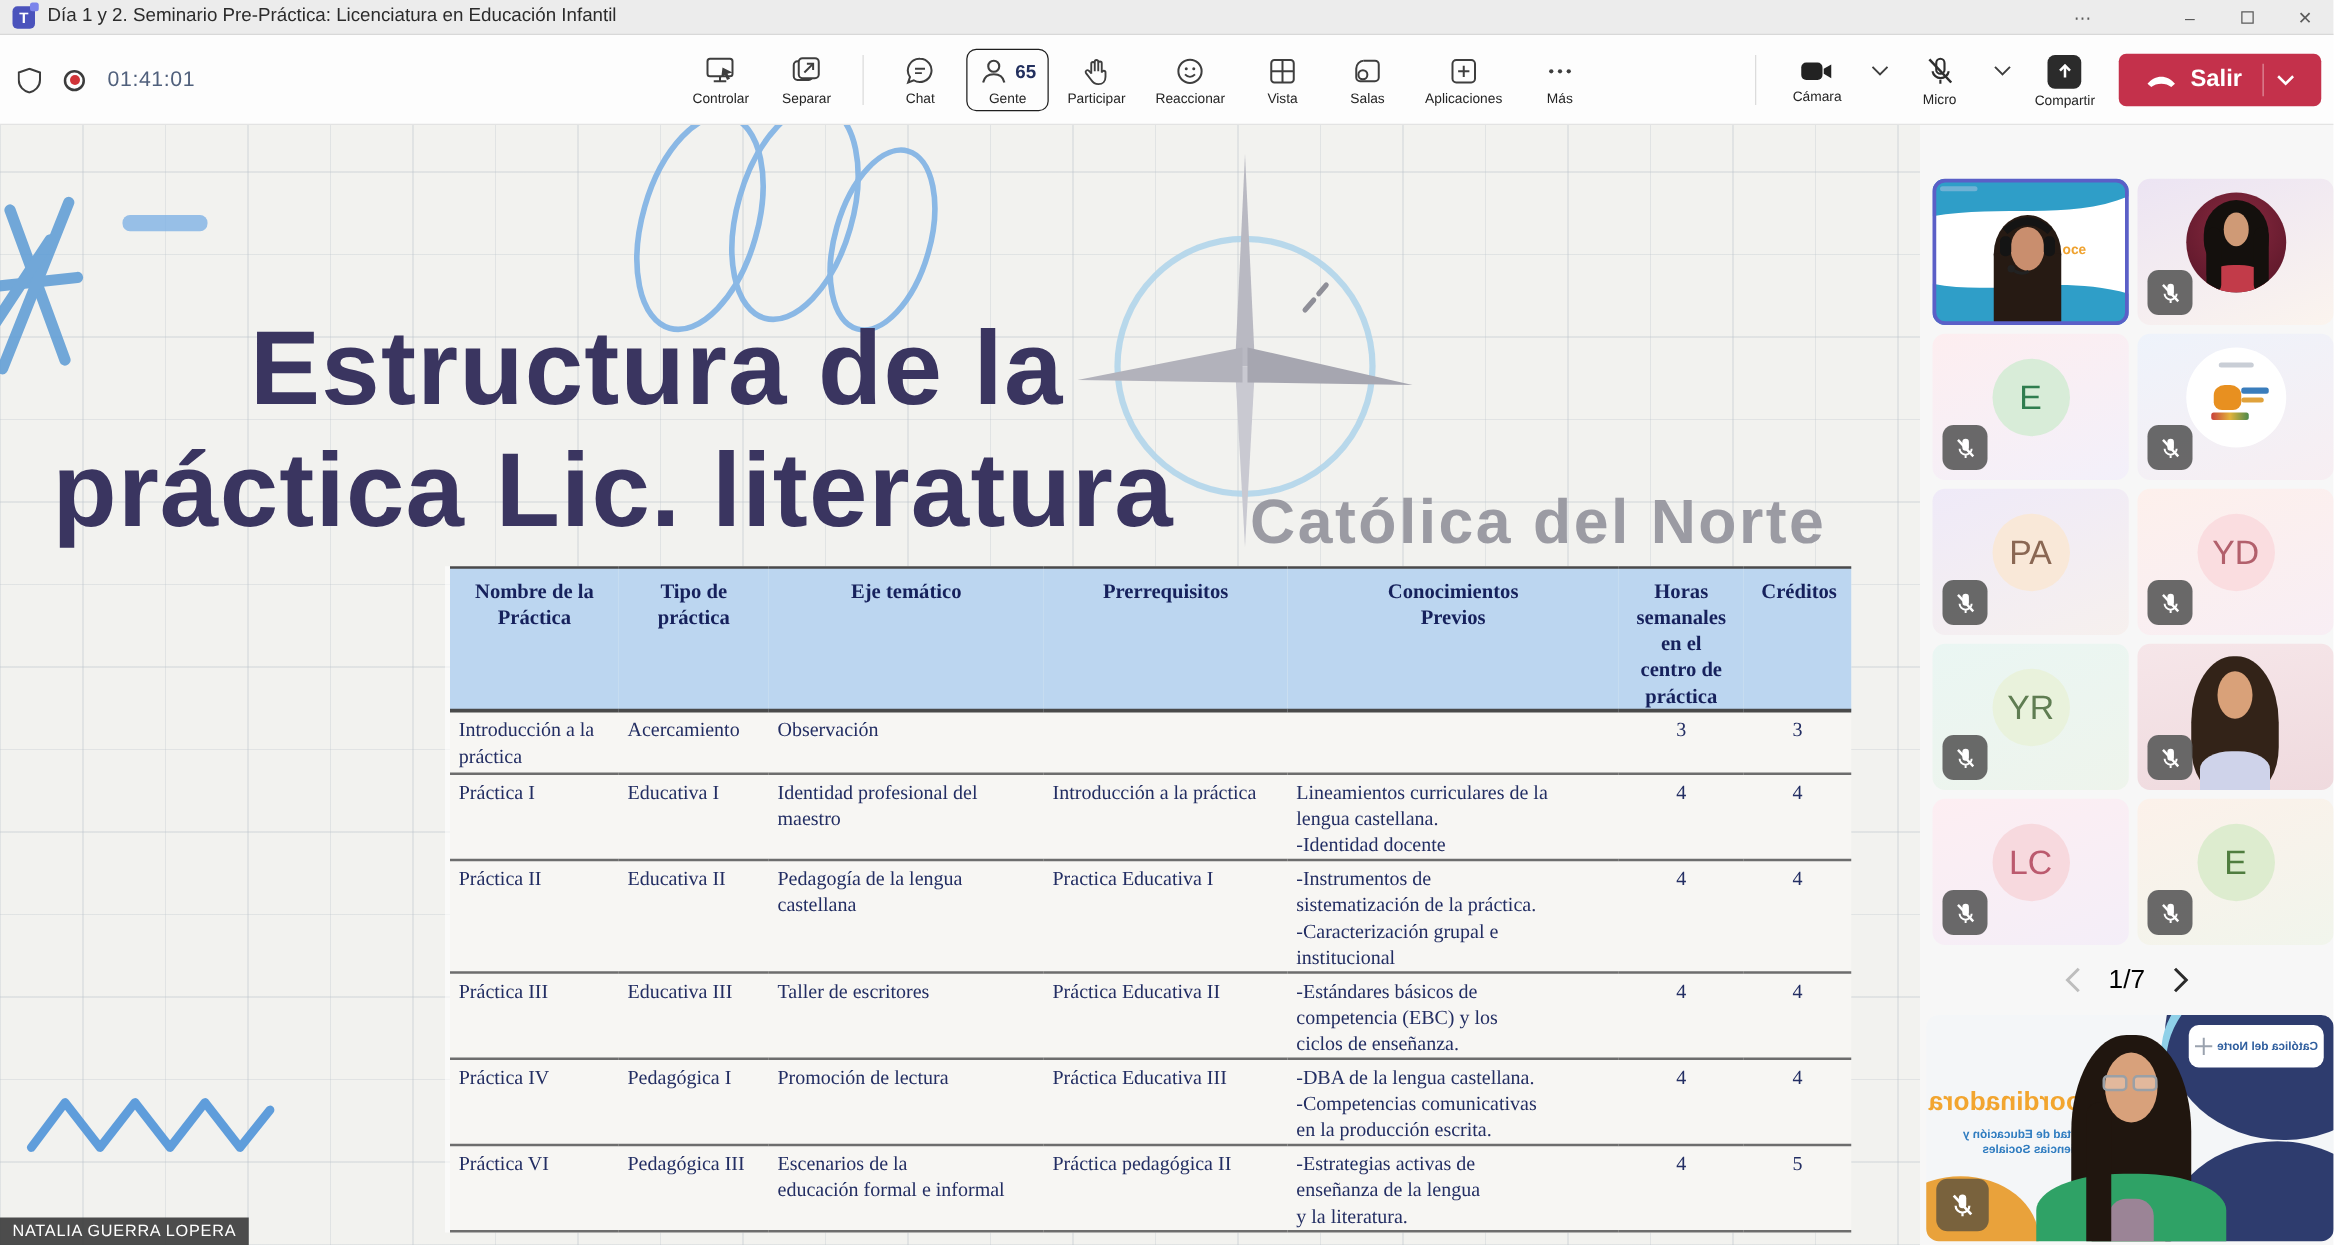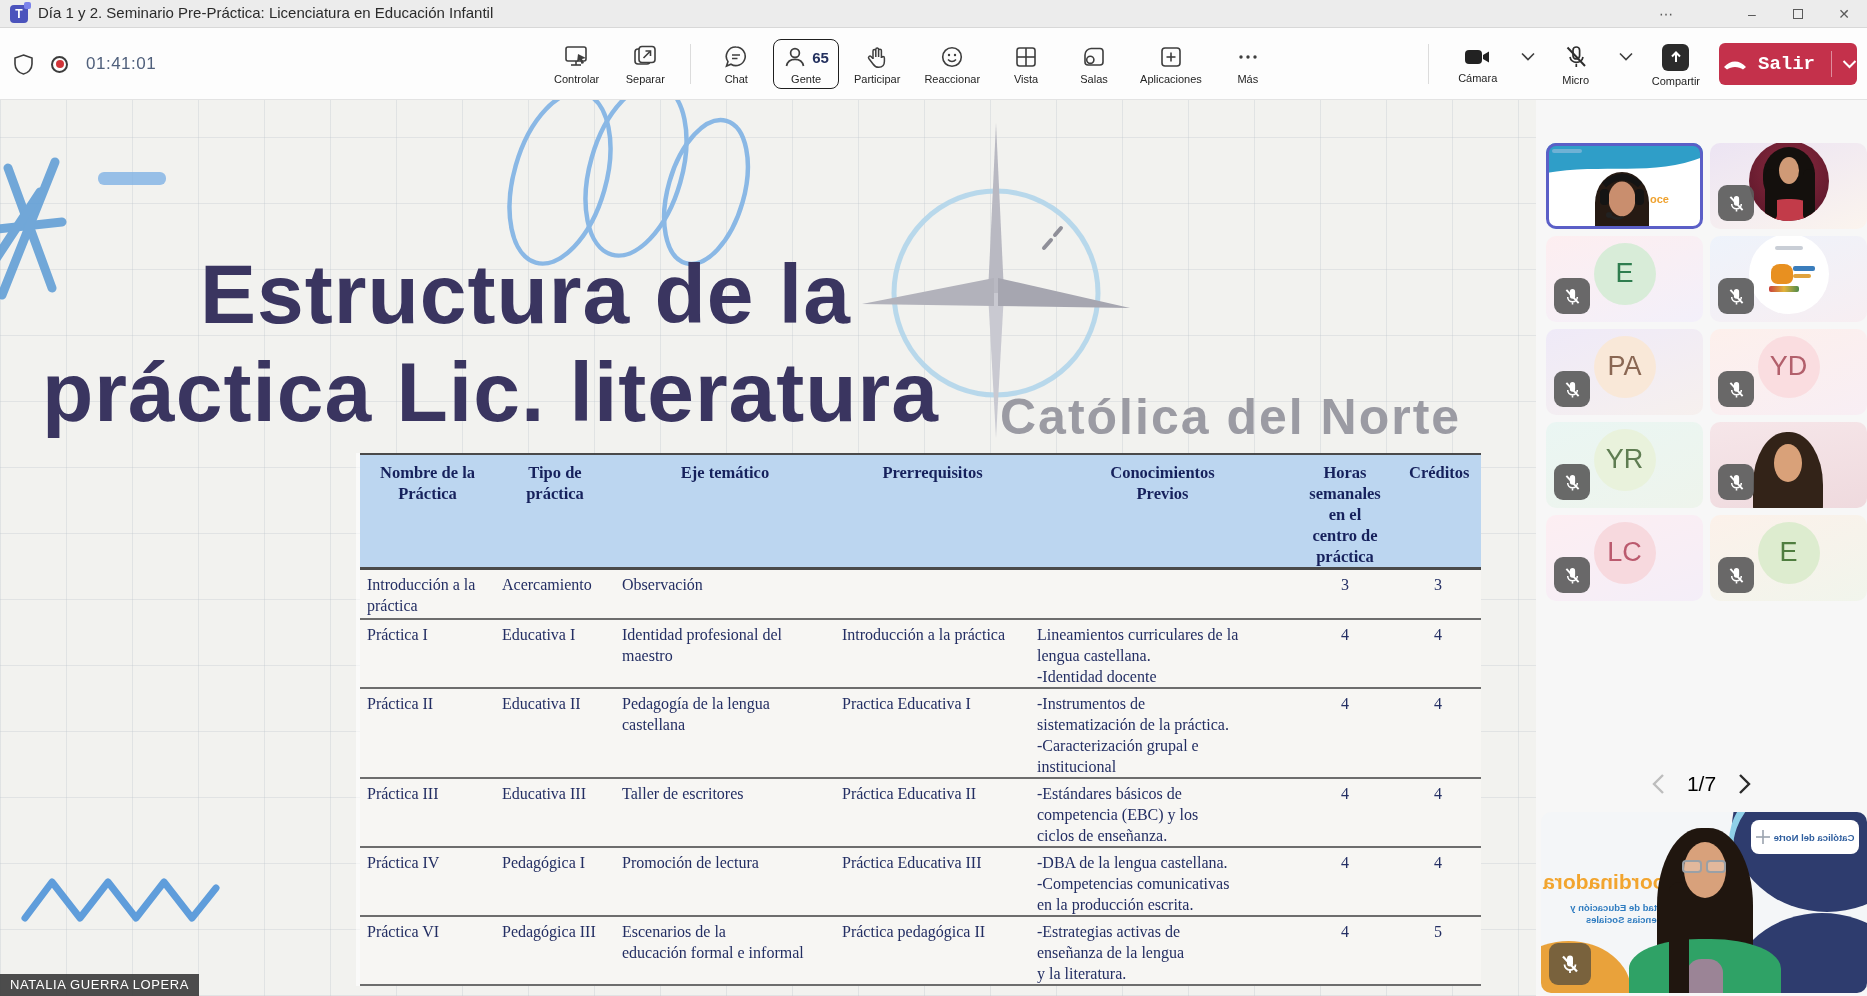--- a/index.html
+++ b/index.html
@@ -37,22 +37,22 @@
   .tool-btn .lbl { font-size:11px; color:#242424; white-space:nowrap; }
   .tool-btn.active { border:1.8px solid #1f1f1f; }
   .icon-row { display:flex; align-items:center; gap:5px; }
   .badge-count { font-size:15px; font-weight:bold; color:#23305e; }
   .tb-divider { width:1px; height:40px; background:#dcdcdc; margin:0 8px; }
 
   .tb-right { position:absolute; right:10px; top:0; height:72px; display:flex; align-items:center; gap:10px; }
   .dd-chev { margin-left:2px; margin-top:-16px; }
   .share-sq { width:27px; height:27px; background:#2b2b2b; border-radius:6px;
               display:flex; align-items:center; justify-content:center; }
-  .leave-btn { width:138px; height:42px; background:#c4314b; border:none; border-radius:6px;
-               display:flex; align-items:center; justify-content:flex-end; gap:10px; cursor:default;font-family:Liberation Mono, monospace; }
+  .leave-btn { width:162px; height:42px; background:#c4314b; border:none; border-radius:6px;
+               display:flex; align-items:center; justify-content:center; gap:10px; cursor:default; }
   .leave-btn .lv-lbl { color:#fff; font-size:19px; font-weight:bold; }
   .leave-btn .lv-div { width:1px; height:26px; background:rgba(255,255,255,.45); margin-left:6px; }
 
   
   .stage { position:absolute; left:0; top:100px; width:1536px; height:896px; overflow:hidden;
            background:
              repeating-linear-gradient(0deg, rgba(185,193,201,.30) 0 1px, transparent 1px 66px),
              repeating-linear-gradient(90deg, rgba(185,193,201,.30) 0 1px, transparent 1px 66px),
              linear-gradient(#f2f2ef,#f2f2ef); }
   .doodles, .compass { position:absolute; pointer-events:none; }
@@ -79,21 +79,21 @@
   tbody tr:nth-child(7){ height:83px; } tbody tr:nth-child(8){ height:51px; }
   tbody tr:nth-child(9){ height:70px; }
   .sq { text-decoration:underline wavy #e03c31 1.5px; text-underline-offset:3px; }
 
   .nametag { position:absolute; left:0; bottom:0; background:rgba(58,58,58,.9); color:#fff;
              font-size:13px; letter-spacing:.6px; padding:3px 10px 4px; }
 
   
   .sidebar { position:absolute; left:1536px; top:100px; width:331px; height:896px; background:#f7f7f7; }
   .tiles { position:absolute; left:10px; top:43px; display:grid; grid-template-columns:157px 157px; gap:7px; }
-  .tile { position:relative; width:157px; height:86px; border-radius:10px; overflow:hidden; }
+  .tile { position:relative; width:157px; height:117px; border-radius:10px; overflow:hidden; }
   .tile.active { outline:3px solid #5b5fc7; outline-offset:-3px; }
   .init { position:absolute; left:50%; top:44%; transform:translate(-50%,-50%); width:62px; height:62px;
           border-radius:50%; display:flex; align-items:center; justify-content:center;
           font-size:27px; font-weight:500; }
   .mbadge { position:absolute; left:8px; bottom:8px; width:36px; height:36px; border-radius:9px;
             background:rgba(92,92,92,.92); display:flex; align-items:center; justify-content:center; }
   .mbadge svg { width:21px; height:21px; }
 
   .pcirc { position:absolute; left:50%; top:44%; transform:translate(-50%,-50%); width:80px; height:80px;
            border-radius:50%; overflow:hidden; }

